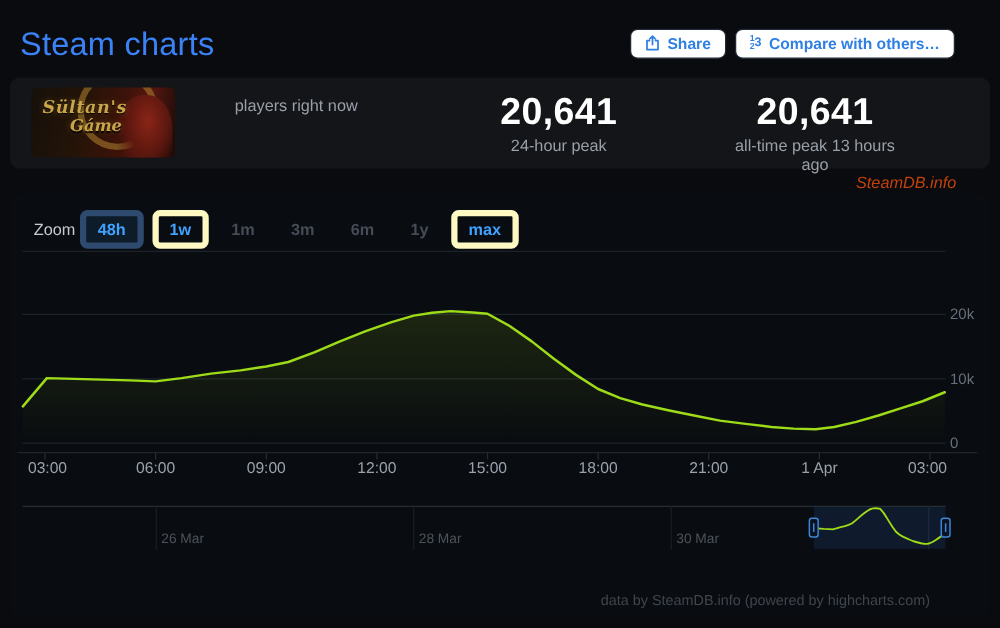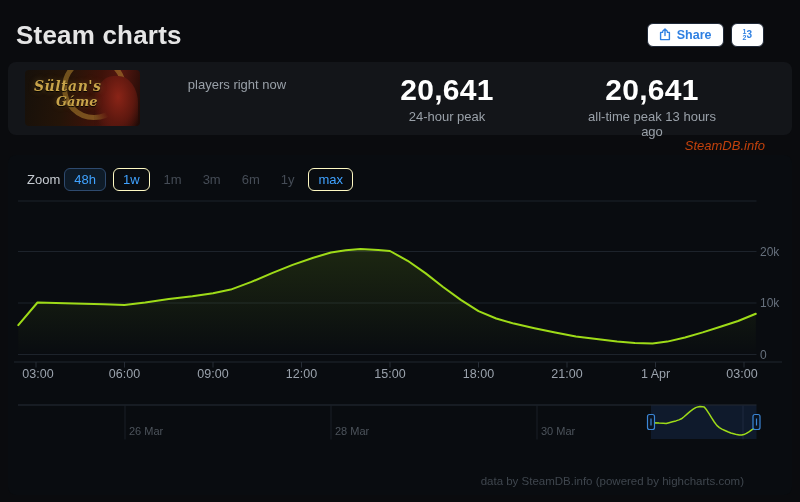--- a/index.html
+++ b/index.html
@@ -1,21 +1,21 @@
 <!DOCTYPE html>
 <html><head>
 <meta charset="utf-8">
 <style>
   * { box-sizing: border-box; margin: 0; padding: 0; }
   html,body { background:#0a0b0e; }
   body { font-family:"Liberation Sans", sans-serif; }
   .page { position:relative; width:800px; height:502px; background:#0a0b0e; overflow:hidden; }
 
   
-  .hdr-title { position:absolute; left:16px; top:20px; font-size:26px; font-weight:700; color:#e5e5e5; letter-spacing:.2px;text-align:center; }
+  .hdr-title { position:absolute; left:16px; top:20px; font-size:26px; font-weight:400; color:#3b82f6; letter-spacing:.2px;text-align:center; }
   .hdr-btns { position:absolute; right:36px; top:23px; display:flex; gap:7px; }
   .hbtn { display:inline-flex; gap:6px; background:#ffffff; border:1px solid #1f2938; border-radius:6px; color:#2f80e2; font-family:"Liberation Sans",sans-serif; font-size:12.5px; font-weight:700; padding:4px 11px; cursor:pointer; }
   .hbtn svg { display:block; }
   .cmp-ic { display:inline-flex; align-items:center; font-weight:700; }
   .cmp-ic .st { display:inline-flex; flex-direction:column; font-size:7px; line-height:6.5px; }
   .cmp-ic .b3 { font-size:10px; line-height:10px; }
 
   
   .stats { position:absolute; left:8px; top:62px; width:784px; height:73px; background:#131519; border-radius:8px; }
   .thumb { position:absolute; left:17px; top:8px; width:115px; height:56px; border-radius:4px; overflow:hidden;
@@ -29,21 +29,21 @@
   .stat .num { font-size:30px; font-weight:700; color:#ffffff; letter-spacing:.3px; line-height:32px; }
   .stat .lbl { font-size:13px; color:#99a0a8; margin-top:3px; }
   .stat.s1 { left:229px; } .stat.s2 { left:439px; } .stat.s3 { left:644px; }
 
   .watermark { position:absolute; top:138px; right:35px; font-size:13px; font-style:italic; color:#c2410c; }
 
   
   .chartpanel { position:absolute; left:8px; top:155px; width:784px; height:340px; background:#090c10; border-radius:8px; }
   .zoomrow { position:absolute; left:19px; top:13px; display:flex; align-items:center; gap:0; }
   .zlabel { font-size:13px; color:#c6cbd1; margin-right:4px; }
-  .zbtn { font-family:"Liberation Sans",sans-serif; font-size:13px; font-weight:400; color:#3fa2ff; background:transparent; border:1px solid #fef9c3; border-radius:6px; padding:3px 9px; cursor:pointer; }
+  .zbtn { font-family:"Liberation Sans",sans-serif; font-size:13px; font-weight:700; color:#3fa2ff; background:transparent; border:5px solid #fef9c3; border-radius:6px; padding:3px 9px; cursor:pointer; }
   .zbtn.active { background:rgba(63,162,255,.10); border-color:#2e4a6e; }
   .zbtn.disabled { color:#454c56; border-color:transparent; padding:3px 6px; cursor:default; }
   #chart-svg { position:absolute; left:0; top:41px; }
   .legend { position:absolute; top:292px; left:0; width:758px; display:flex; justify-content:center; align-items:center; gap:26px; font-size:14px; color:#dde1e5; }
   .litem { display:inline-flex; align-items:center; gap:8px; cursor:pointer; }
   .lline { display:inline-block; width:18px; height:2.5px; border-radius:1px; background:#9edb18; }
   .ldot { display:inline-block; width:11px; height:11px; border-radius:50%; background:#1b2407; }
   .credit { position:absolute; top:320px; right:48px; font-size:11.5px; color:#3f464e; }
 </style>
 </head>
@@ -62,20 +62,21 @@
       <span>Share</span>
     </button>
     <button class="hbtn">
       <span class="cmp-ic">
           <span class="st" id="cmp-stack">
             <span>1</span>
             <span>2</span>
           </span>
           <span class="b3" id="cmp-three">3</span>
         </span>
+      <span>Compare with others…</span>
     </button>
   </div>
 
   <section class="stats">
     <div class="thumb">
       <div class="ring"></div>
       <div class="figure"></div>
       <div class="ttext">
         <span class="t1">Sültan's</span>
         <span class="t2">Gáme</span>

